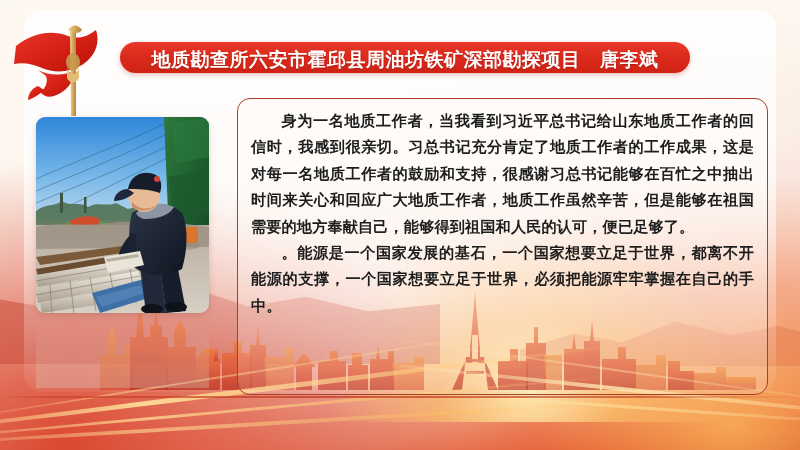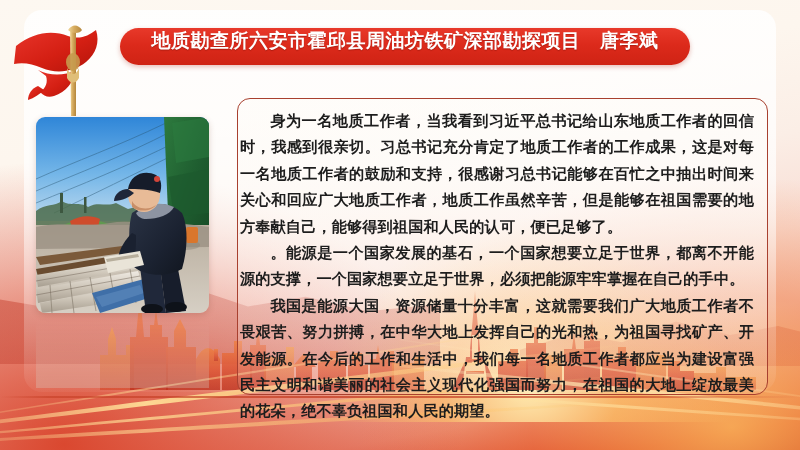--- a/index.html
+++ b/index.html
@@ -74,25 +74,25 @@
     position:absolute;left:24px;top:10px;width:752px;height:382px;
     background:linear-gradient(180deg,rgba(255,255,255,.86) 0%,rgba(255,255,255,.72) 42%,rgba(255,255,255,.34) 72%,rgba(255,255,255,.05) 100%);
     border-radius:18px;
   }
 
   
   .flag{position:absolute;left:4px;top:16px;width:118px;height:112px;}
 
   
   .banner{
-    position:absolute;left:120px;top:28px;width:570px;height:37px;
+    position:absolute;left:120px;top:42px;width:570px;height:31px;
     border-radius:20px;
     background:linear-gradient(180deg,#e8392a 0%,#dc2a1b 45%,#cf2314 100%);
     box-shadow:0 2px 5px rgba(170,30,15,.28);
-    display:flex;align-items:flex-start;justify-content:center;
+    display:flex;align-items:flex-end;justify-content:center;
   }
   .banner-text{
     color:#ffffff;font-size:19px;font-weight:bold;letter-spacing:.5px;
     white-space:nowrap;text-shadow:0 1px 1px rgba(120,14,6,.45);
   }
 
   
   .photo-wrap{position:absolute;left:36px;top:117px;width:173px;height:196px;}
   .photo{
     position:absolute;inset:0;border-radius:9px;overflow:hidden;
@@ -107,21 +107,21 @@
     mask-image:linear-gradient(to top,rgba(0,0,0,0) 6%,rgba(0,0,0,.55) 95%);
     opacity:.55;
   }
 
   
   .textbox{
     position:absolute;left:237px;top:98px;width:531px;height:297px;
     border:1.4px solid #a8402f;border-radius:13px;
     box-sizing:border-box;
     background:linear-gradient(180deg,rgba(255,252,248,.55) 0%,rgba(255,246,240,.30) 55%,rgba(255,238,232,.14) 100%);
-    padding:9px 13px 6px 2px;
+    padding:9px 13px 6px 13px;
   }
   .body-text{
     margin:0;
     font-family:"DejaVu Sans","Liberation Sans",sans-serif;
     font-size:15.2px;line-height:26.4px;
     color:#1d1d1d;font-weight:bold;
     text-align:justify;text-justify:inter-ideograph;
     letter-spacing:.1px;
   }
   .body-text p{margin:0;text-indent:2em;}
@@ -347,17 +347,16 @@
         <path fill="#8d93a3" d="M104 150 L124 148 L130 196 L110 196 Z"></path>
         <path fill="#cdbba7" d="M96 96 C112 84 134 84 146 96 C152 108 152 132 146 152 C132 160 110 160 98 150 C92 130 92 110 96 96 Z"></path>
       </svg>
     </div>
   </div>
 
   <div class="textbox">
     <div class="body-text">
       <p>身为一名地质工作者，当我看到习近平总书记给山东地质工作者的回信时，我感到很亲切。习总书记充分肯定了地质工作者的工作成果，这是对每一名地质工作者的鼓励和支持，很感谢习总书记能够在百忙之中抽出时间来关心和回应广大地质工作者，地质工作虽然辛苦，但是能够在祖国需要的地方奉献自己，能够得到祖国和人民的认可，便已足够了。</p>
       <p>。能源是一个国家发展的基石，一个国家想要立足于世界，都离不开能源的支撑，一个国家想要立足于世界，必须把能源牢牢掌握在自己的手中。</p>
-      <p>我国是能源大国，资源储量十分丰富，这就需要我们广大地质工作者不畏艰苦、努力拼搏，在中华大地上发挥自己的光和热，为祖国寻找矿产、开发能源。在今后的工作和生活中，我们每一名地质工作者都应当为建设富强民主文明和谐美丽的社会主义现代化强国而努力，在祖国的大地上绽放最美的花朵，绝不辜负祖国和人民的期望。</p>
     </div>
   </div>
 
 </div>
 
 </body></html>

